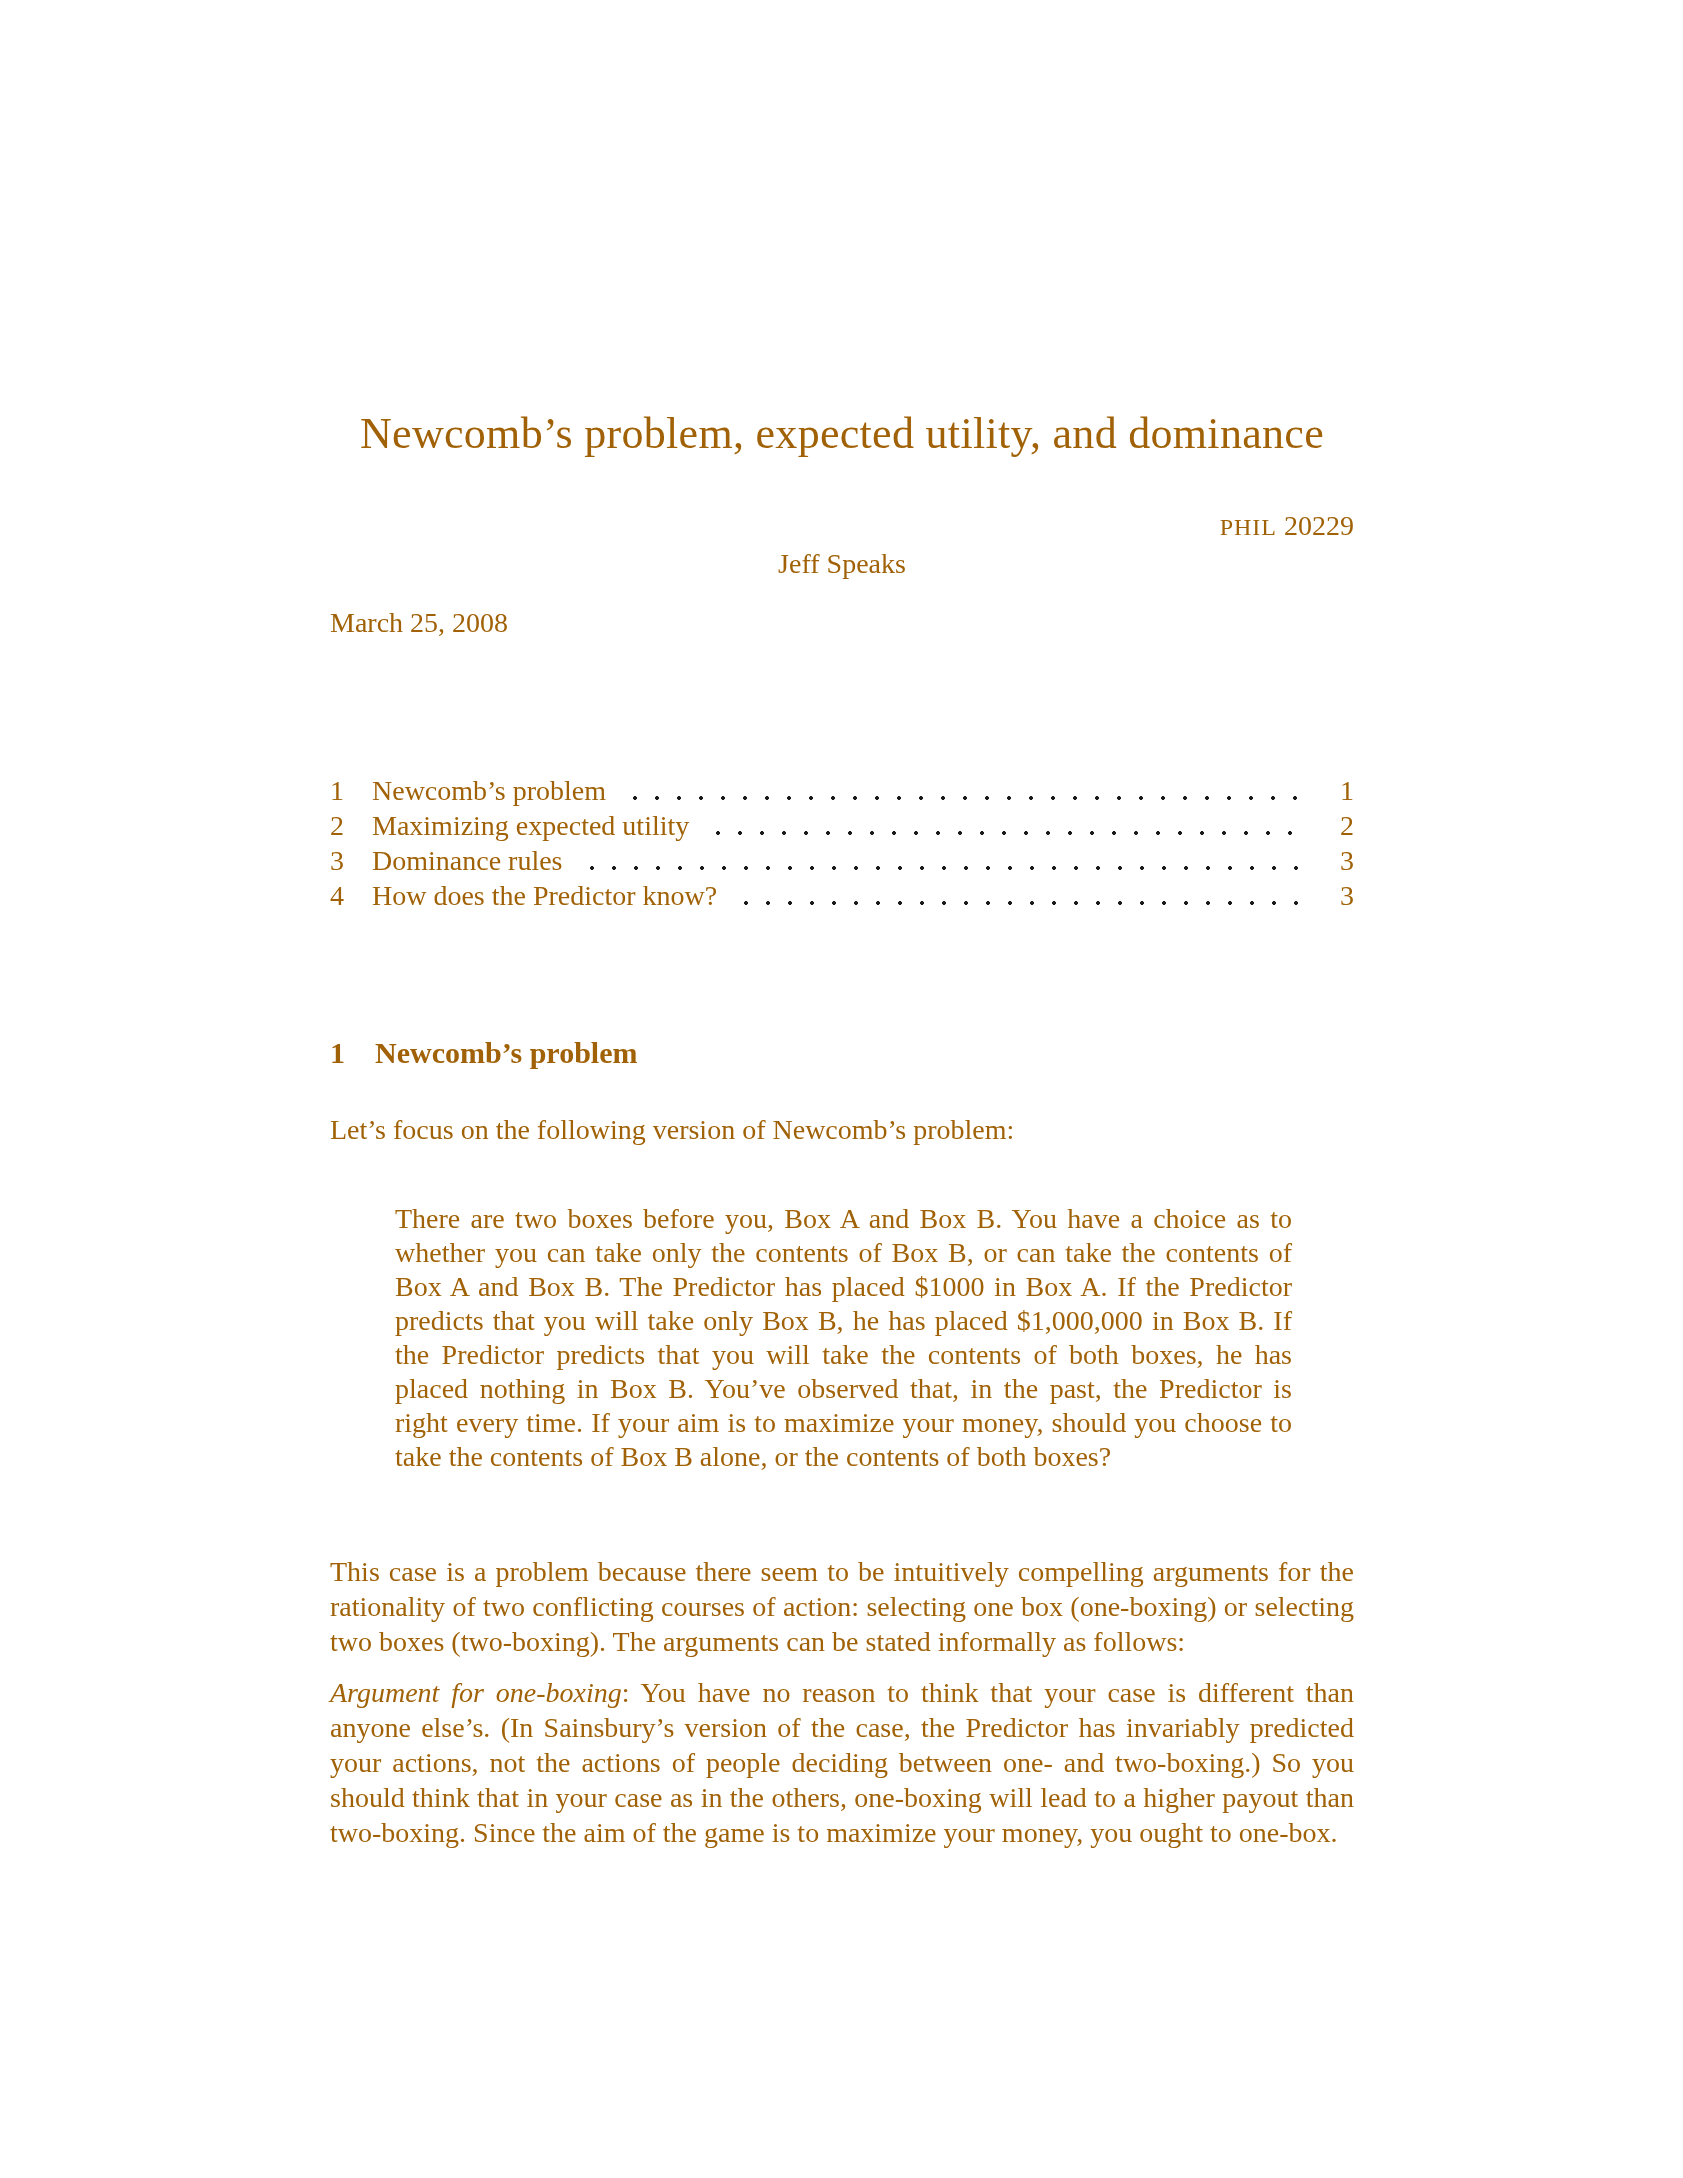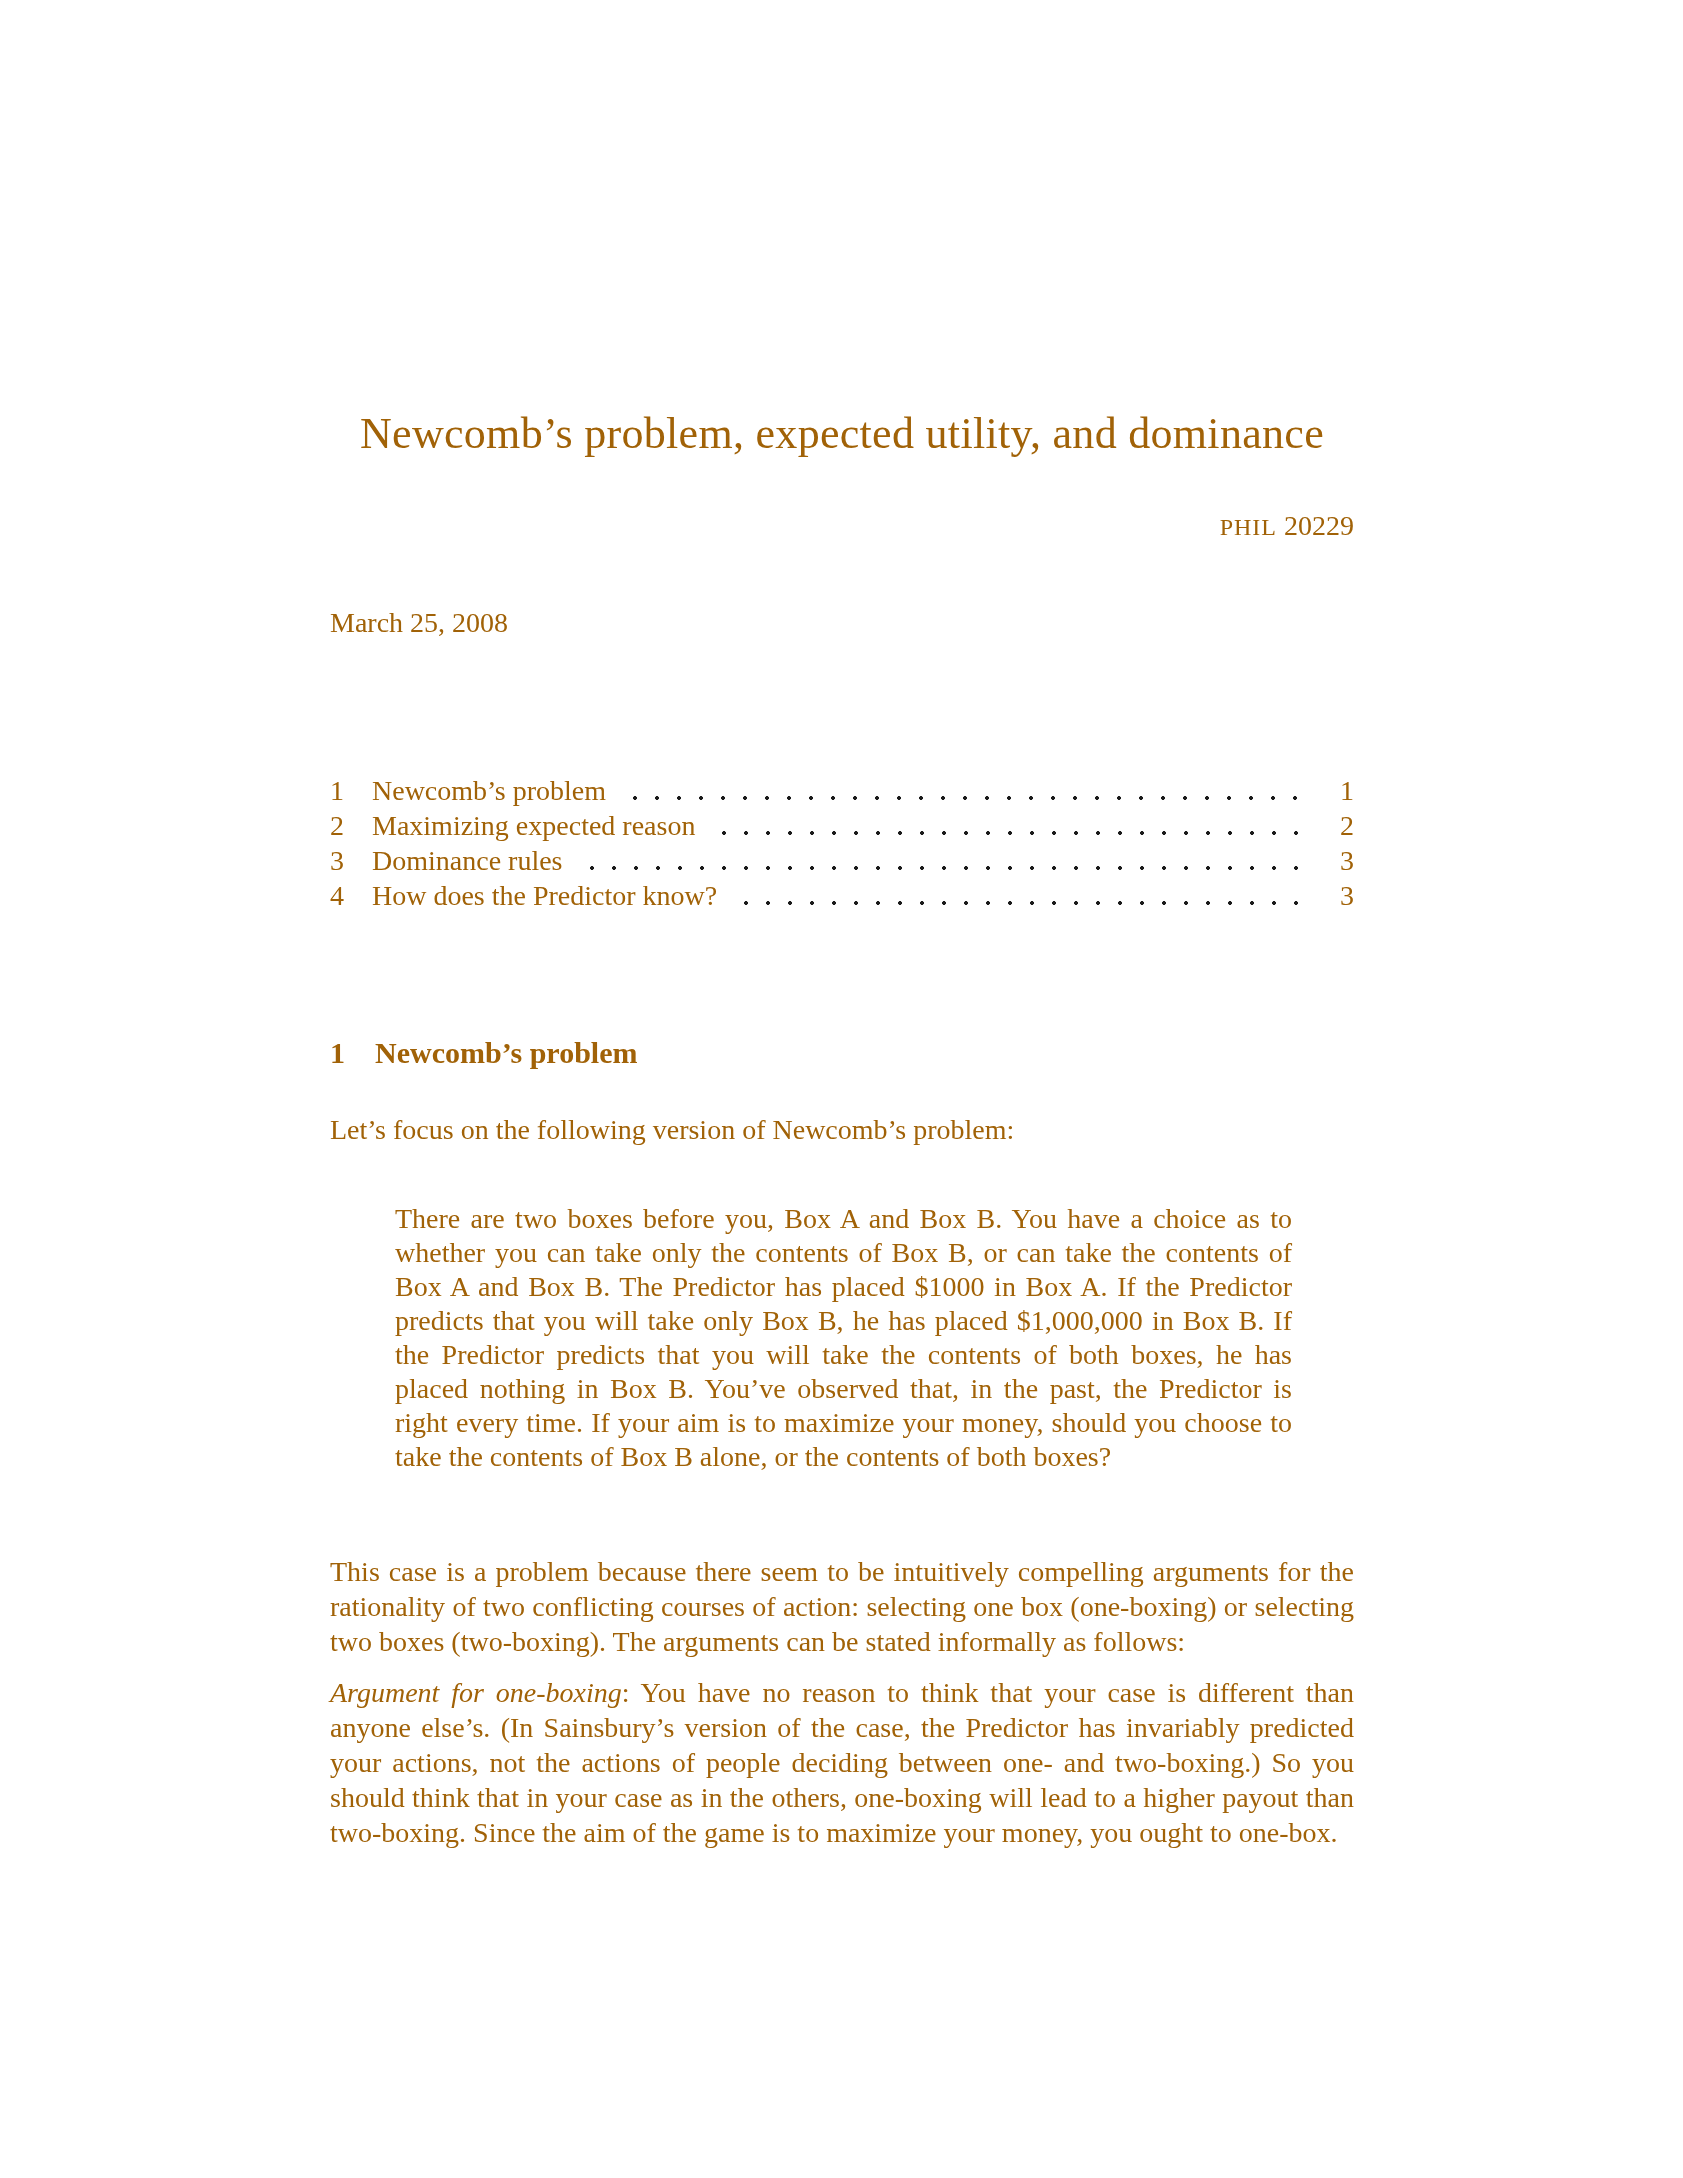--- a/index.html
+++ b/index.html
@@ -81,35 +81,36 @@
 <div class="page">
   <div class="content">
 
     <h1 class="abs doc-title" style="margin:0; font-weight:normal;">Newcomb’s problem, expected utility, and dominance</h1>
 
     <div class="abs doc-course">
       <span class="course-prefix">PHIL</span>
       <span>20229</span>
     </div>
 
+    <div class="abs doc-author">Jeff Speaks</div>
 
     <div class="abs doc-date">March 25, 2008</div>
 
     <div class="abs toc">
 
         <div class="toc-row">
           <span class="toc-num">1</span>
           <span class="toc-title">Newcomb’s problem</span>
           <span class="toc-leader"></span>
           <span class="toc-page">1</span>
         </div>
 
         <div class="toc-row">
           <span class="toc-num">2</span>
-          <span class="toc-title">Maximizing expected reason</span>
+          <span class="toc-title">Maximizing expected utility</span>
           <span class="toc-leader"></span>
           <span class="toc-page">2</span>
         </div>
 
         <div class="toc-row">
           <span class="toc-num">3</span>
           <span class="toc-title">Dominance rules</span>
           <span class="toc-leader"></span>
           <span class="toc-page">3</span>
         </div>

